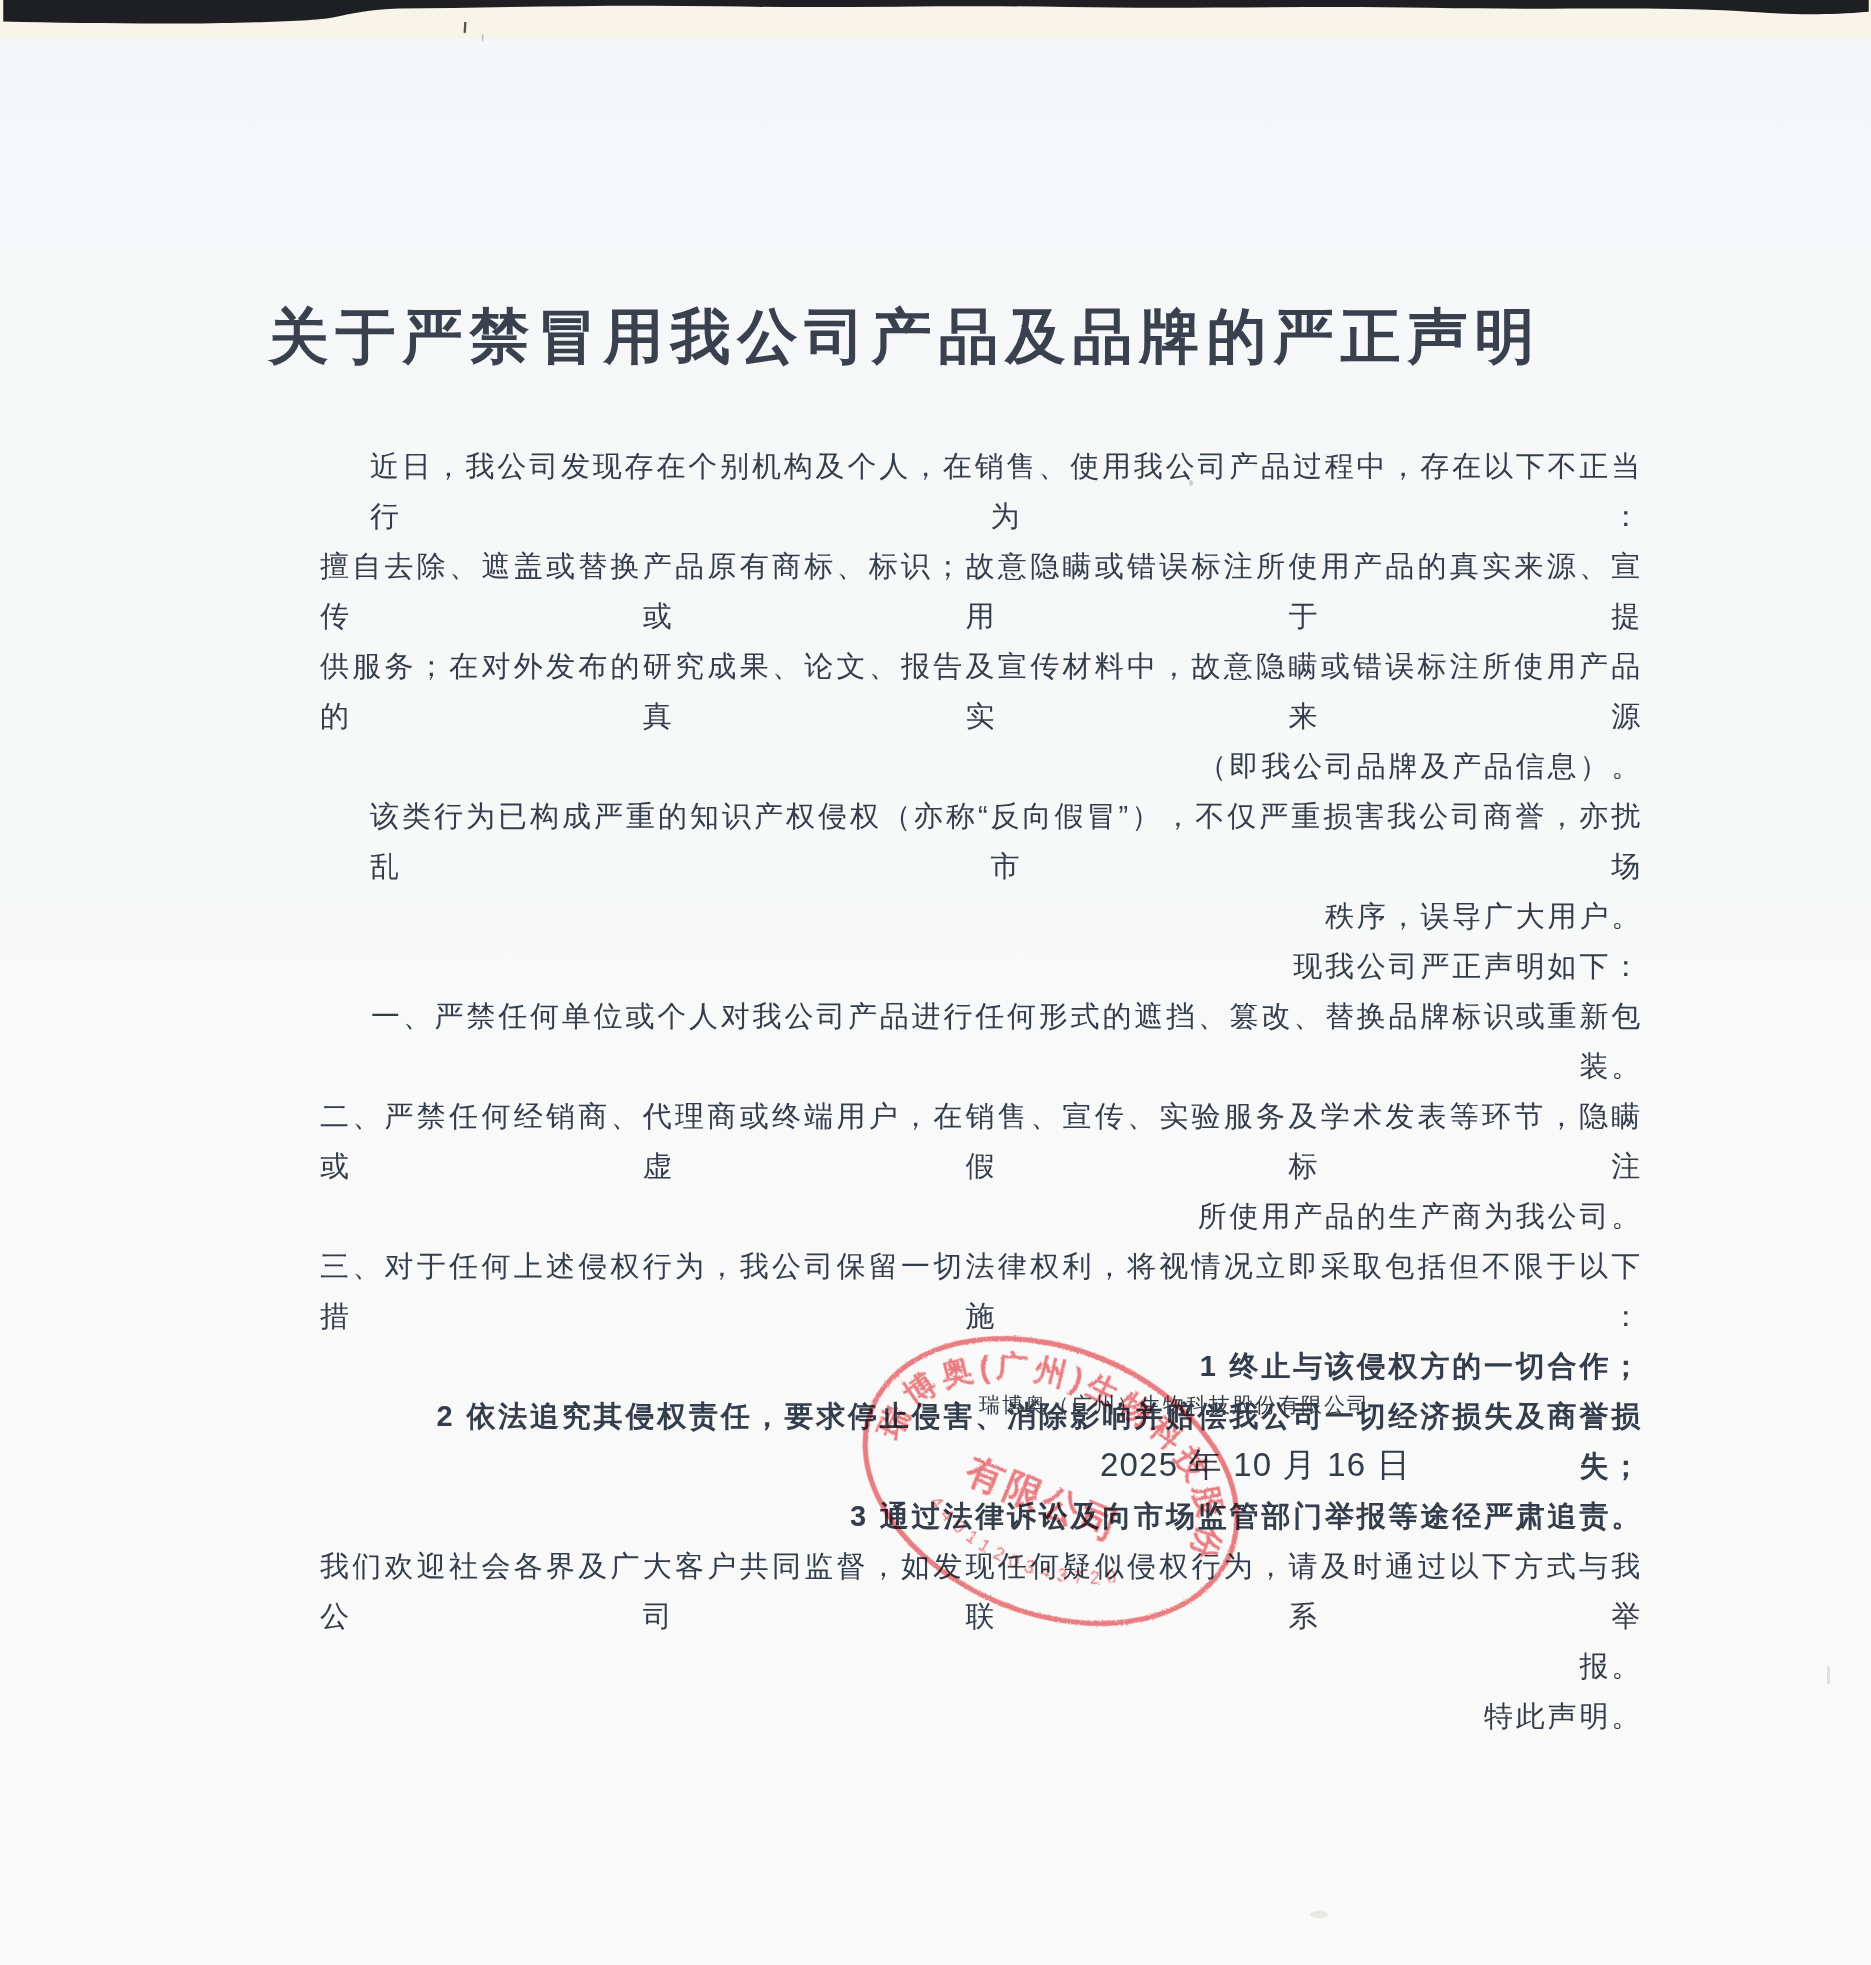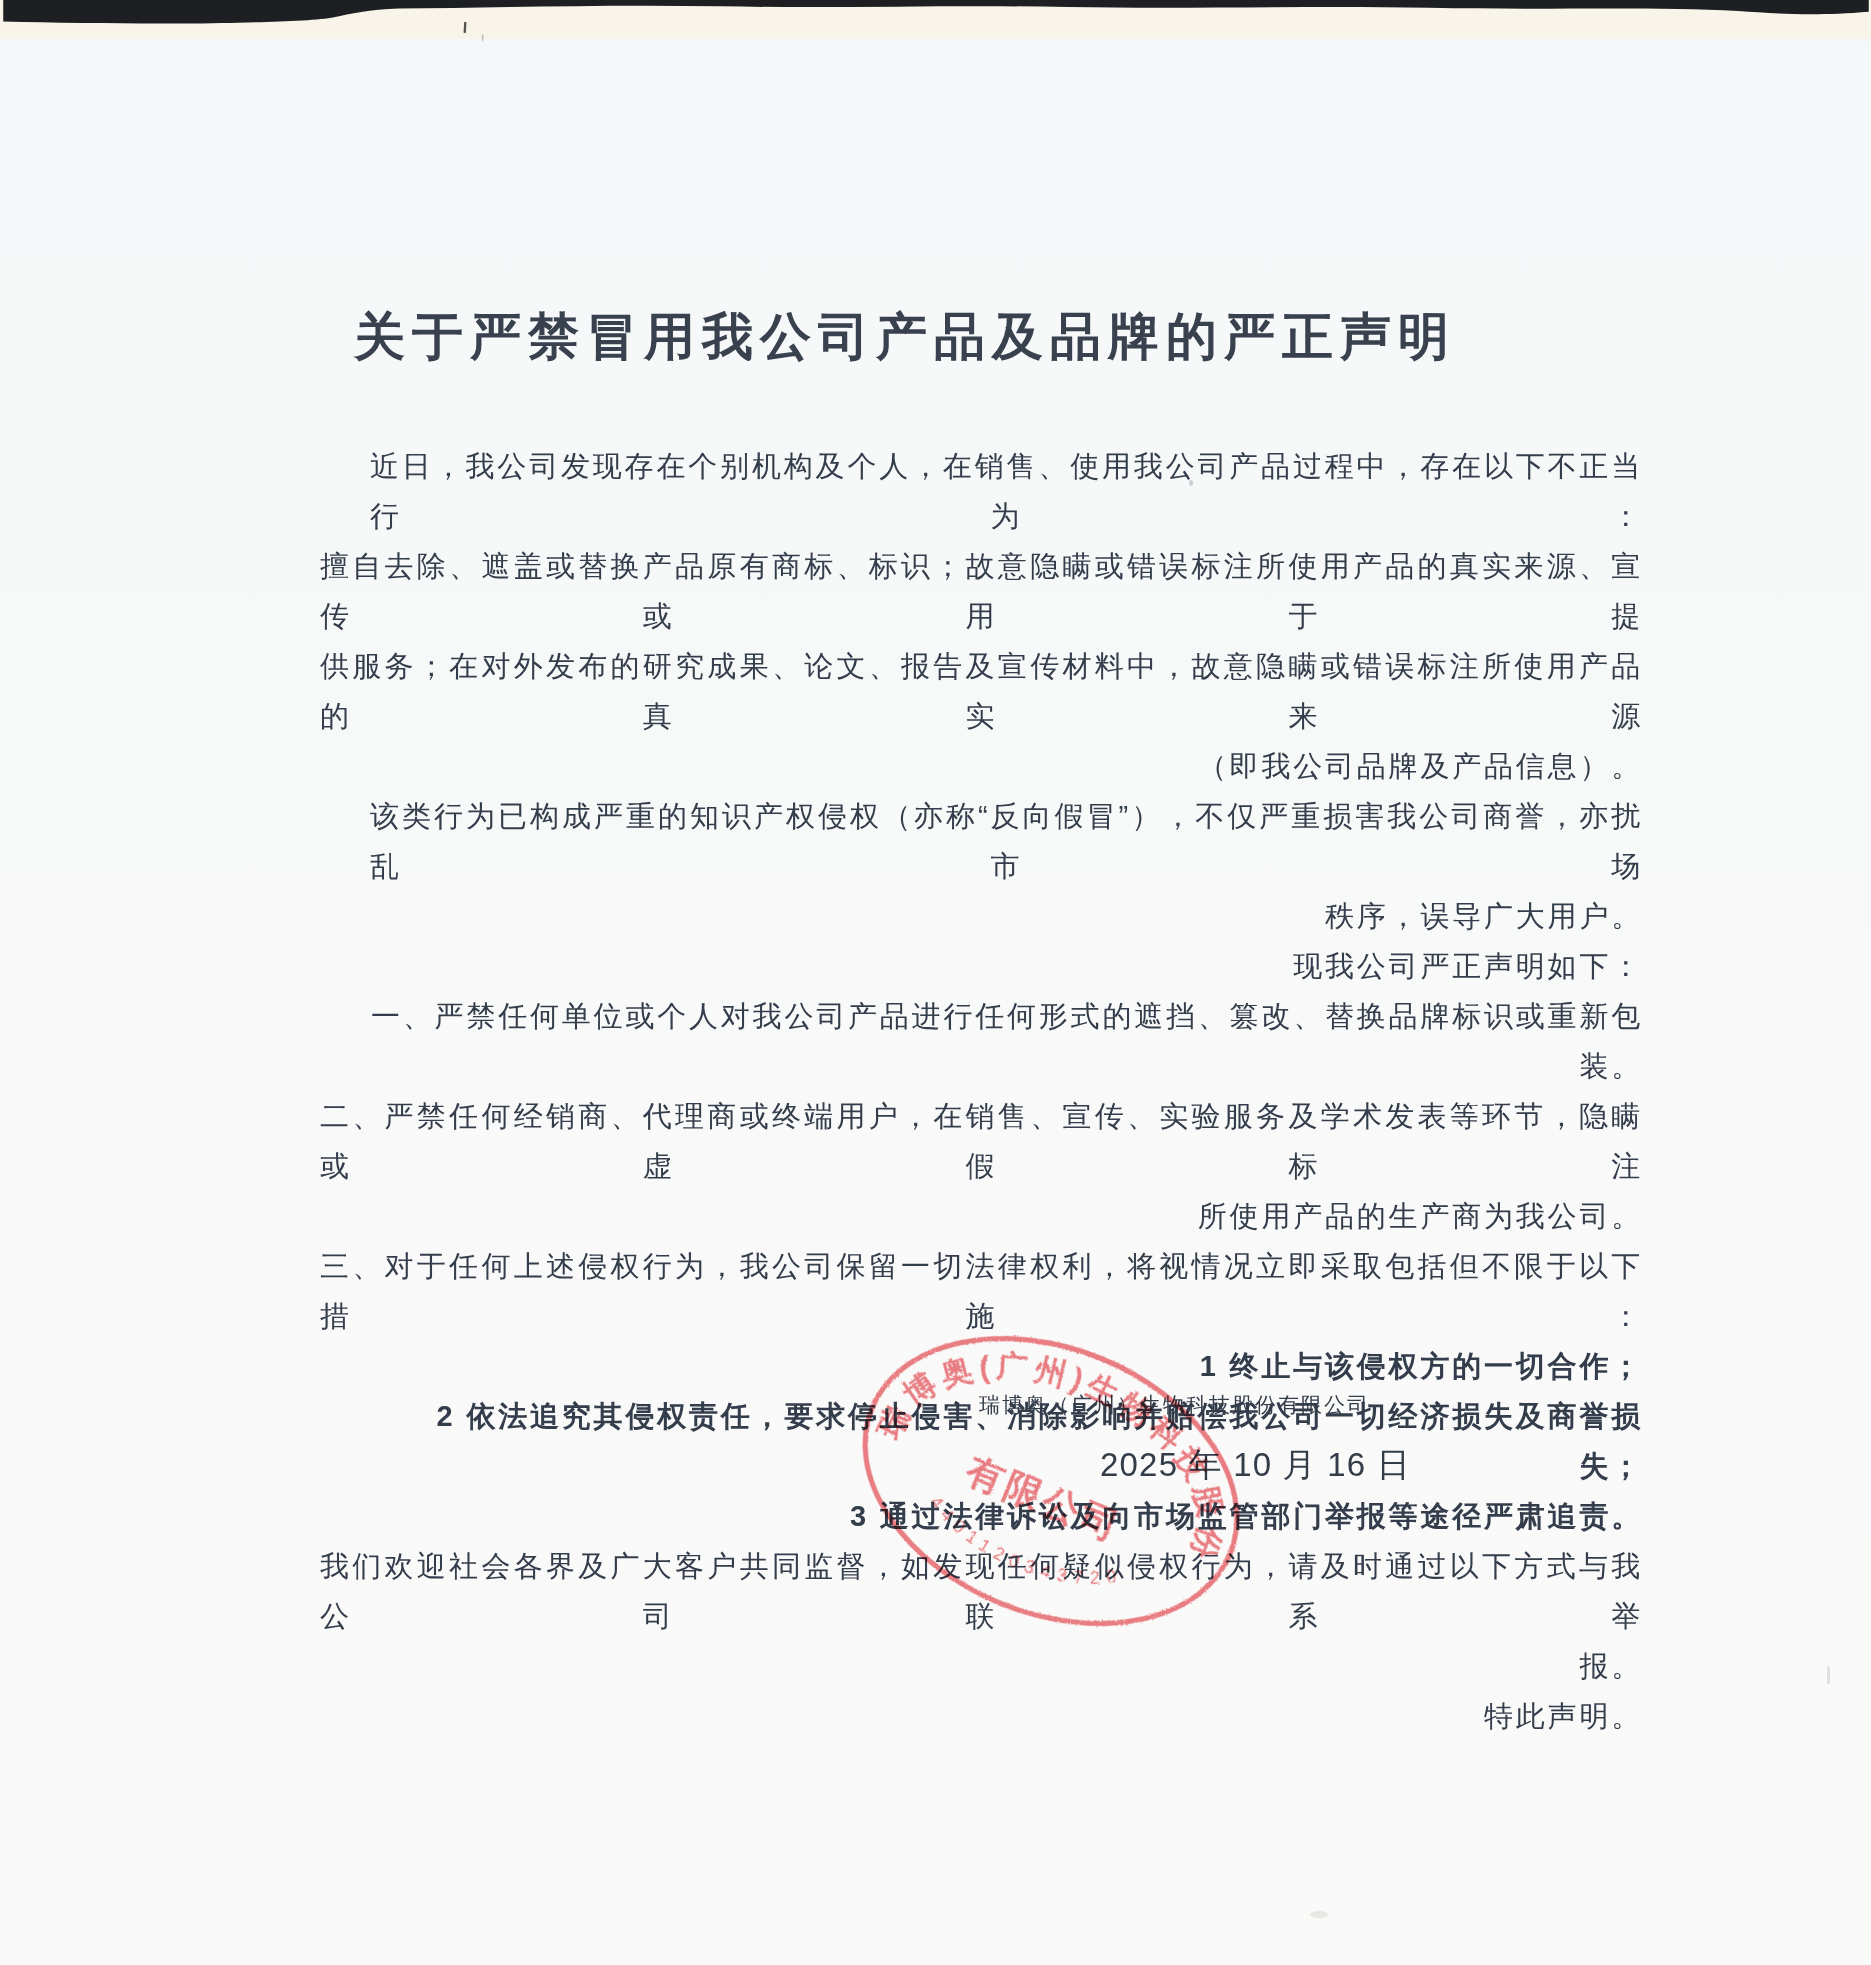--- a/index.html
+++ b/index.html
@@ -17,21 +17,21 @@
   }
   
   .paper-tint{
     position:absolute;left:0;top:39px;width:1872px;height:2608px;
     background:linear-gradient(180deg,rgba(236,243,249,.45) 0%,rgba(240,245,250,.30) 40%,rgba(242,245,248,.22) 100%);
   }
   .scan-edge{position:absolute;left:0;top:0;}
   .title{
     position:absolute;left:0;top:307px;width:1810px;
     text-align:center;
-    font-size:51px;line-height:59px;font-weight:600;
+    font-size:60px;line-height:59px;font-weight:600;
     letter-spacing:7px;color:#39414f;
     white-space:nowrap;
   }
   .body-block{
     position:absolute;left:275px;top:441px;width:1323px;
     font-size:29px;line-height:50px;color:#343d4b;
     letter-spacing:2.8px;
     margin-left:45px;
   }
   .body-line{white-space:normal;text-align:right;}

